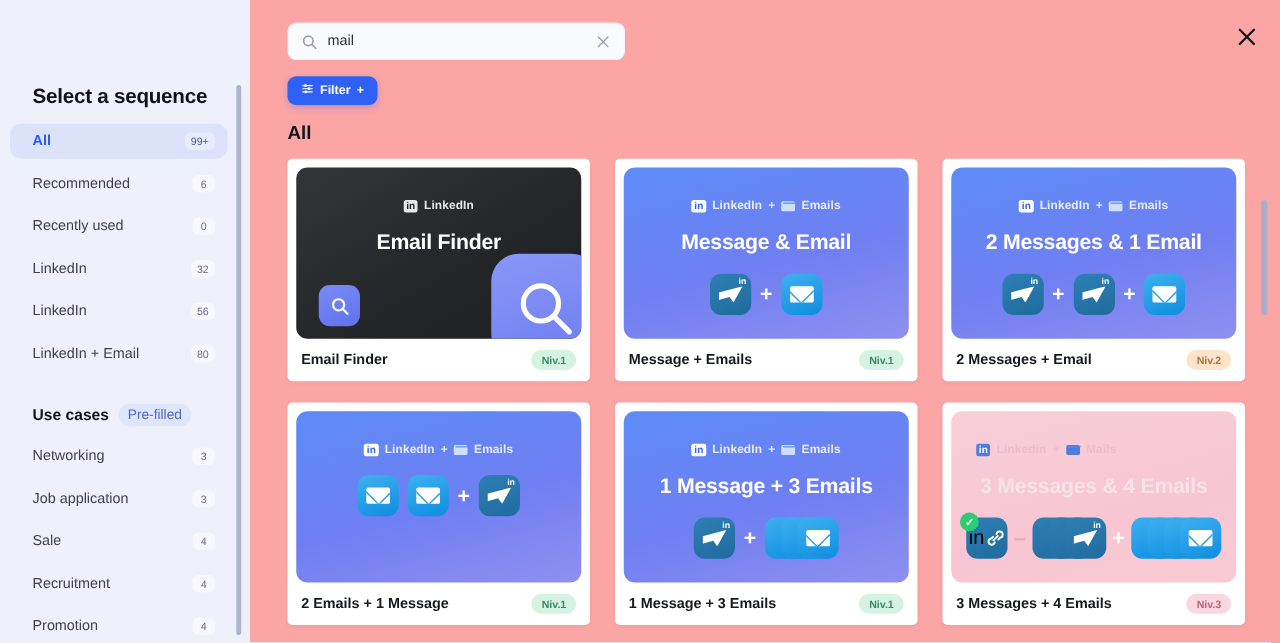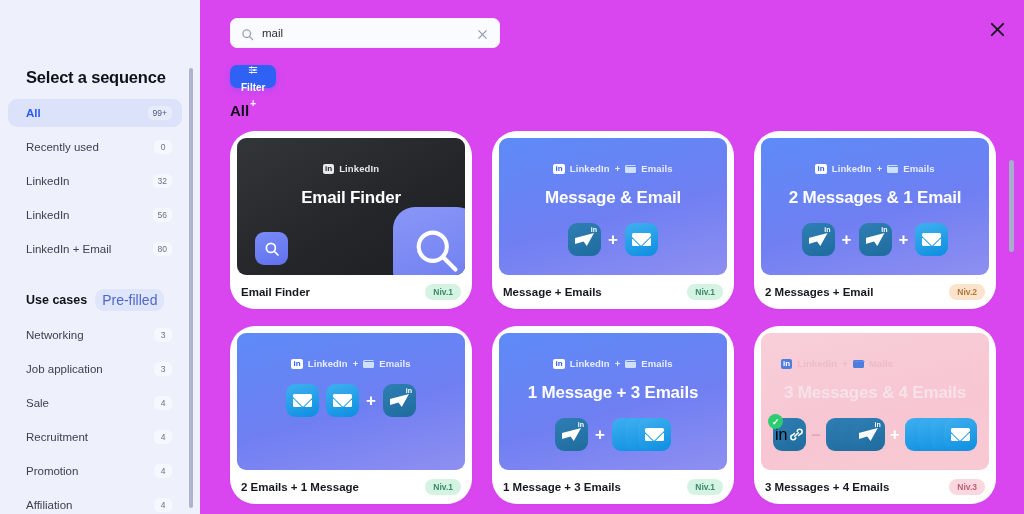--- a/index.html
+++ b/index.html
@@ -56,39 +56,39 @@
     padding: 2px 5px; min-width: 18px; text-align: center;
   }
   .nav-item.active .nav-count { background: #e7ecfd; color: #4b5a86; }
 
   .section-head {
     display: flex; align-items: center; gap: 8px;
     padding: 20px 0 10px 26px;
   }
   .section-title { font-size: 12.5px; font-weight: bold; color: #10121a; }
   .section-badge {
-    font-size: 14px; color: #4f67c9;
+    font-size: 11px; color: #4f67c9;
     background: #dfe5fb; border-radius: 9px; padding: 3px 7px;
   }
 
   .sb-track {
     position: absolute; top: 62px; right: 7px;
     width: 4px; height: 448px;
     background: transparent;
   }
   .sb-thumb {
     position: absolute; top: 6px; left: 0;
     width: 4px; height: 440px;
     background: #aeb4cd; border-radius: 3px;
   }
 
   
   .content {
     flex: 1 1 auto; position: relative;
-    background: #d946ef;
+    background: #fca5a5;
     padding: 0;
     overflow: hidden;
   }
   .search-wrap { padding: 18px 0 0 30px; }
   .search-box {
     position: relative;
     width: 270px; height: 30px;
     background: #fafbff; border-radius: 7px;
     display: flex; align-items: center;
     padding: 0 10px;
@@ -104,40 +104,39 @@
 
   .filter-row { padding: 13px 0 0 30px; }
   .filter-btn {
     display: inline-flex; align-items: center; gap: 5px;
     background: #2f62f4; color: #fff;
     border: none; border-radius: 7px;
     height: 23px; padding: 0 11px;
     font-family: "Liberation Sans", sans-serif;
     font-size: 10px; font-weight: bold; cursor: pointer;
     box-shadow: 0 2px 6px rgba(47,98,244,0.30);
-    flex-direction: column;
   }
   .filter-btn svg { width: 10px; height: 10px; }
 
   .group-title {
     padding: 14px 0 0 30px;
     font-size: 15px; font-weight: bold; color: #10121a;
   }
 
   .grid {
     margin-top: 12px;
     padding: 0 28px 0 30px;
     display: grid;
     grid-template-columns: repeat(3, 1fr);
     gap: 17px 20px;
   }
 
   .card {
     background: #ffffff;
-    border-radius: 25px;
+    border-radius: 4px;
     padding: 7px 7px 0 7px;
     cursor: pointer;
     box-shadow: 0 1px 3px rgba(20,30,70,0.05);
   }
   .card-art {
     height: 137px; border-radius: 9px;
     position: relative; overflow: hidden;
     display: flex; flex-direction: column; align-items: center;
     padding-top: 25px;
   }
@@ -258,20 +257,24 @@
     </svg>
   </div>
 
   <div class="sidebar">
     <div class="sidebar-title">Select a sequence</div>
 
     <div class="nav-list">
       <div class="nav-item active">
         <span class="nav-label">All</span>
         <span class="nav-count">99+</span>
+      </div>
+      <div class="nav-item">
+        <span class="nav-label">Recommended</span>
+        <span class="nav-count">6</span>
       </div>
       <div class="nav-item">
         <span class="nav-label">Recently used</span>
         <span class="nav-count">0</span>
       </div>
       <div class="nav-item">
         <span class="nav-label">LinkedIn</span>
         <span class="nav-count">32</span>
       </div>
       <div class="nav-item">

